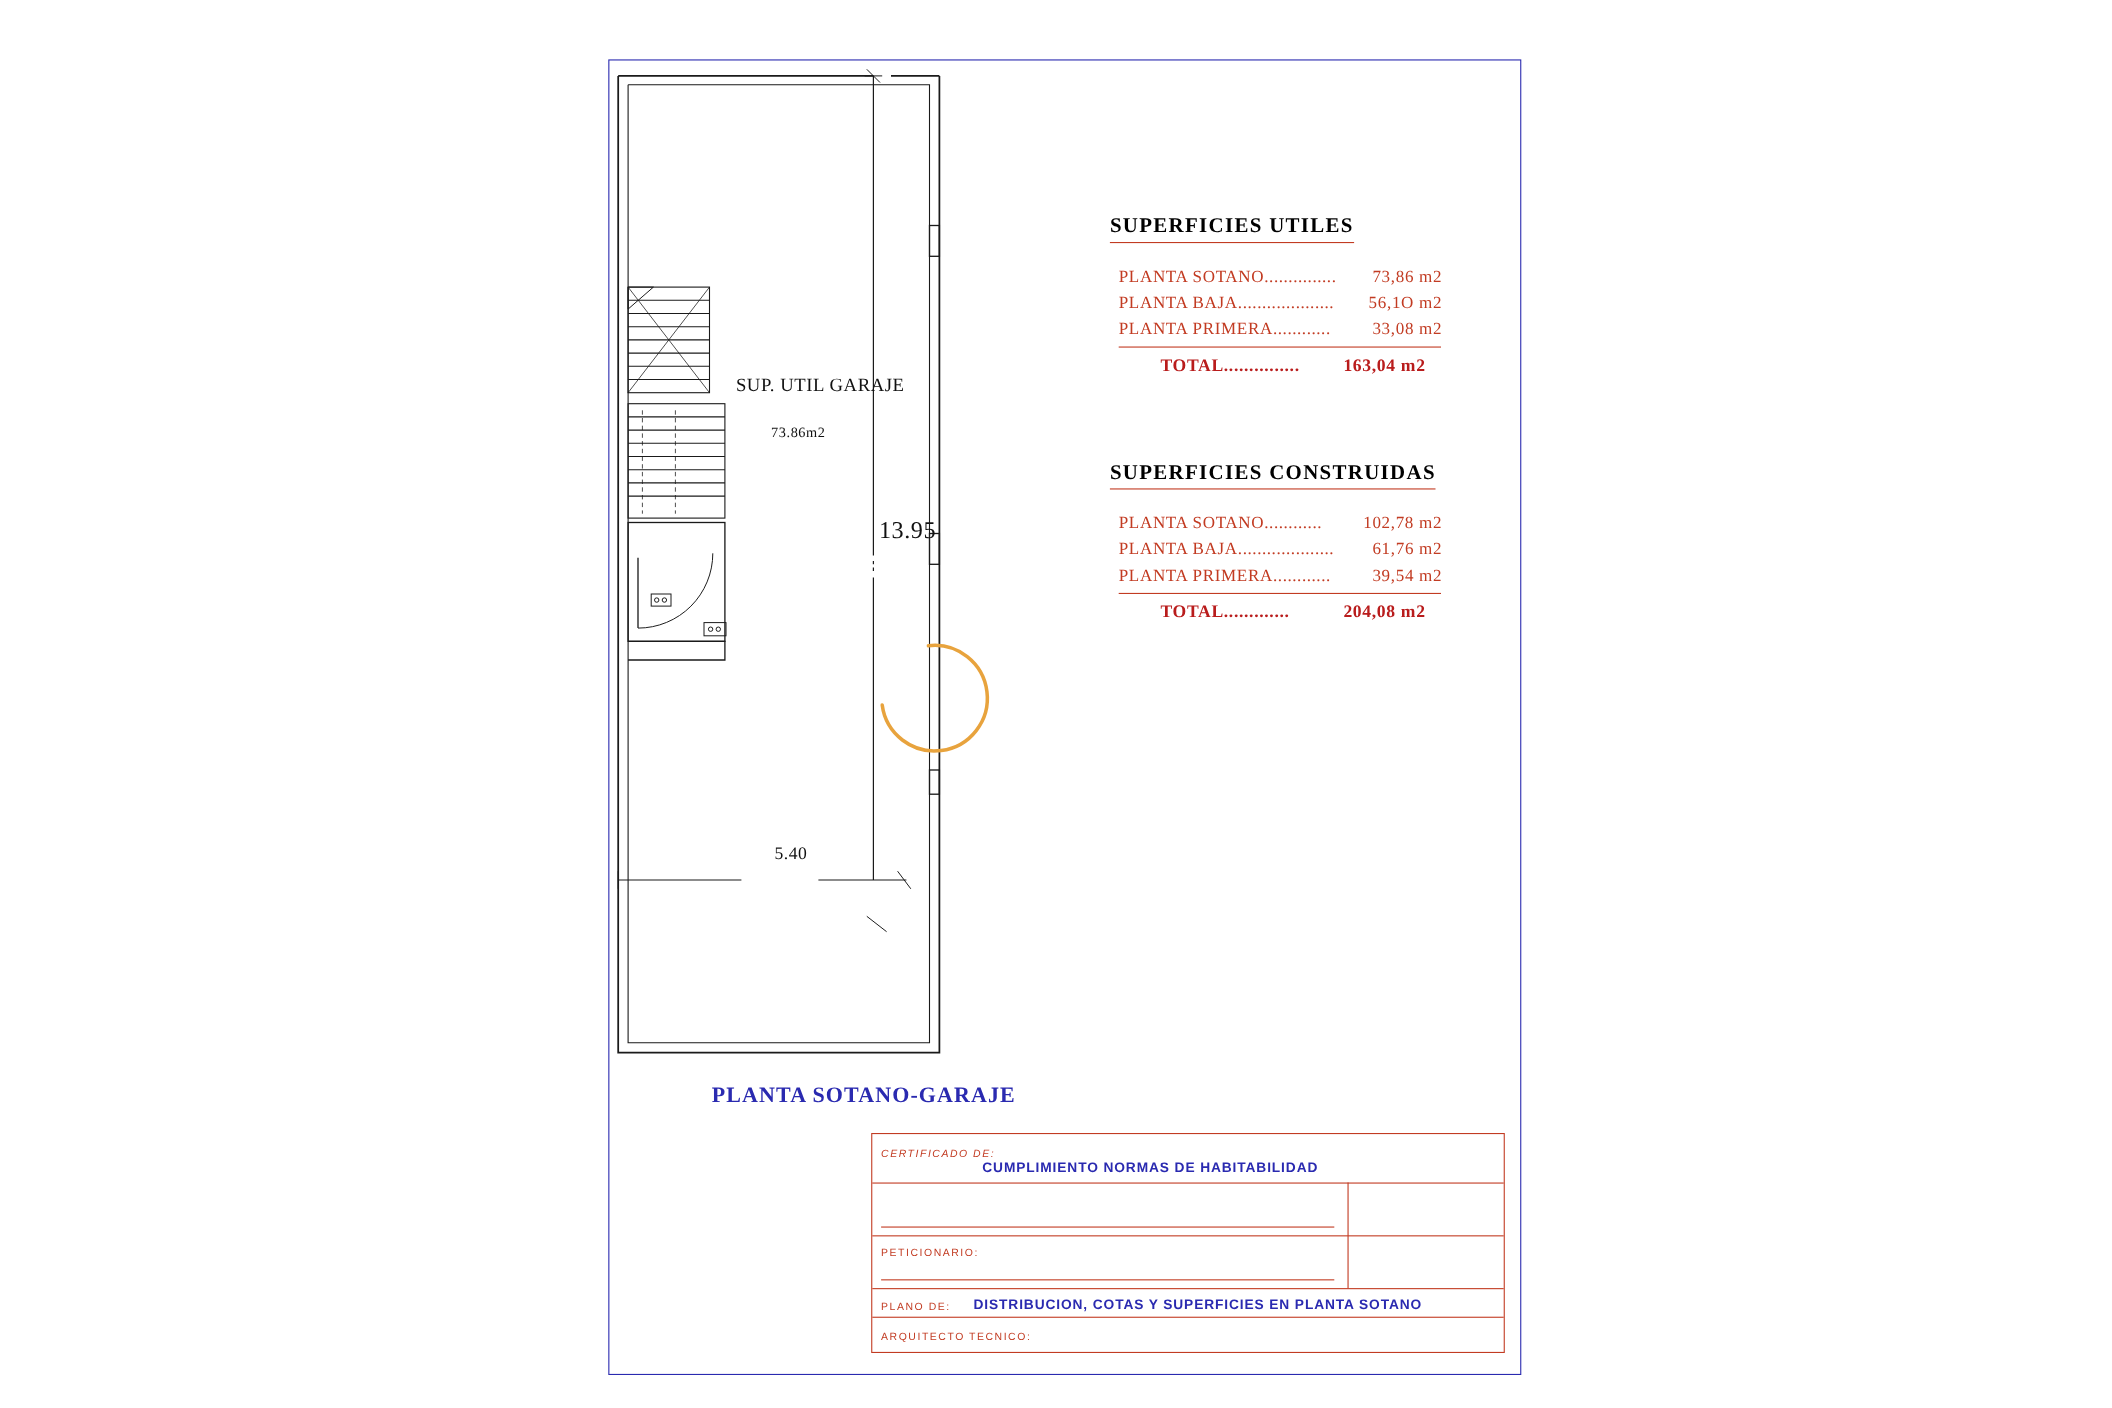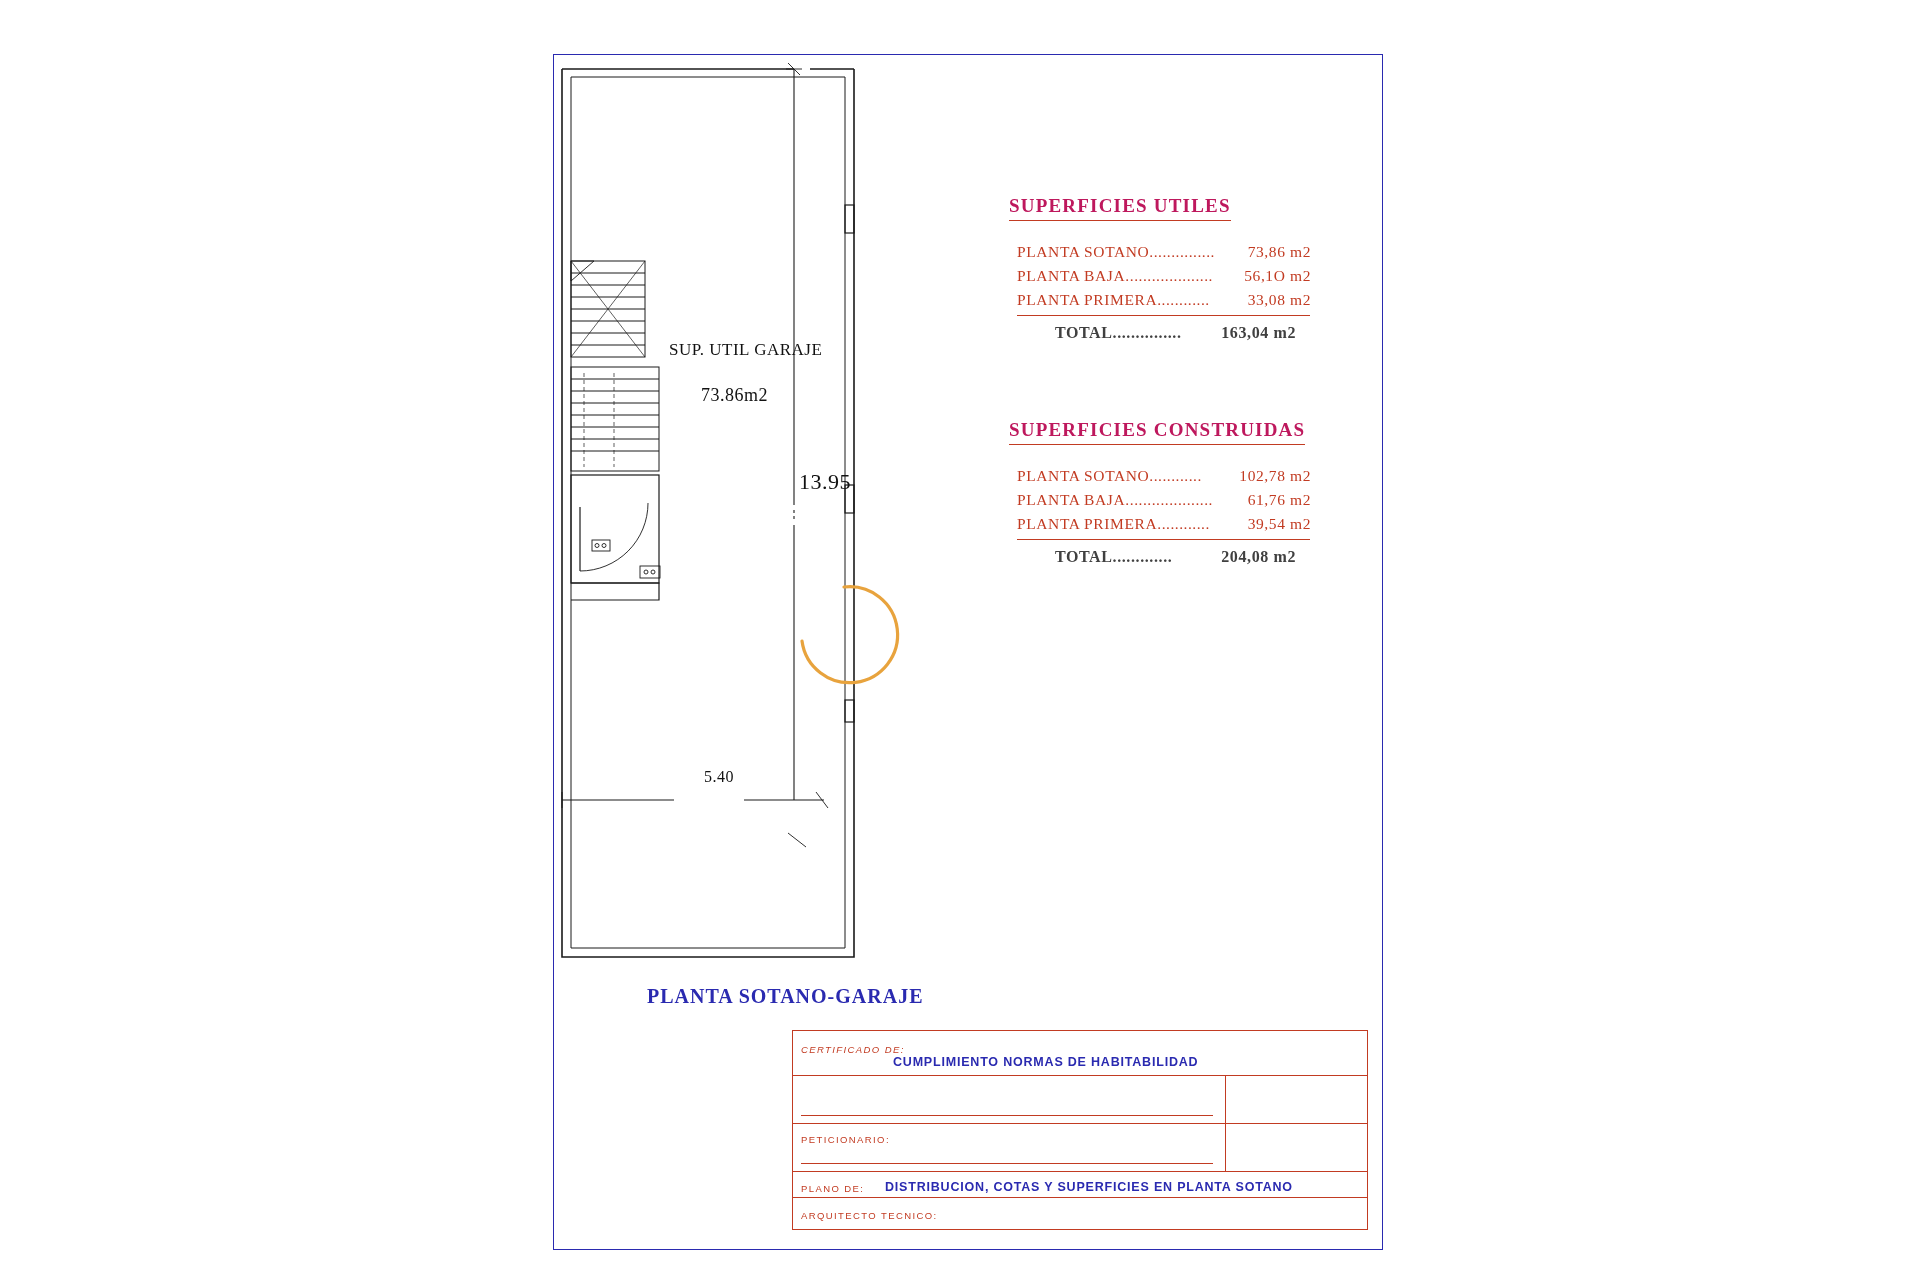--- a/index.html
+++ b/index.html
@@ -46,21 +46,21 @@
     white-space: nowrap;
   }
   #lbl-sup-util {
     left: 115px;
     top: 285px;
     font-size: 17px;
   }
   #lbl-sup-util-val {
     left: 147px;
     top: 330px;
-    font-size: 18px;
+    font-size: 13px;
   }
   #dim-vertical {
     left: 245px;
     top: 414px;
     font-size: 22px;
   }
   #dim-horizontal {
     left: 150px;
     top: 713px;
     font-size: 16px;
@@ -81,21 +81,21 @@
   .surf-block {
     position: absolute;
     width: 330px;
   }
   #surf-utiles { left: 455px; top: 140px; }
   #surf-construidas { left: 455px; top: 364px; }
 
   .surf-heading {
     font-size: 19px;
     font-weight: bold;
-    color: #be185d;
+    color: #000000;
     letter-spacing: 1.2px;
     white-space: nowrap;
     display: inline-block;
     border-bottom: 1.5px solid #c23b22;
     padding-bottom: 3px;
   }
   .surf-rows {
     margin-top: 22px;
     padding-left: 8px;
   }
@@ -123,21 +123,21 @@
     border-top: 1.5px solid #c23b22;
     padding-top: 8px;
     width: 285px;
     margin-left: 8px;
   }
   .surf-total {
     display: flex;
     align-items: baseline;
     font-size: 16px;
     font-weight: bold;
-    color: #404040;
+    color: #b91c1c;
     letter-spacing: 0.6px;
     white-space: nowrap;
     padding-left: 30px;
   }
   .surf-total .val {
     margin-left: auto;
     padding-right: 14px;
   }
 
   

